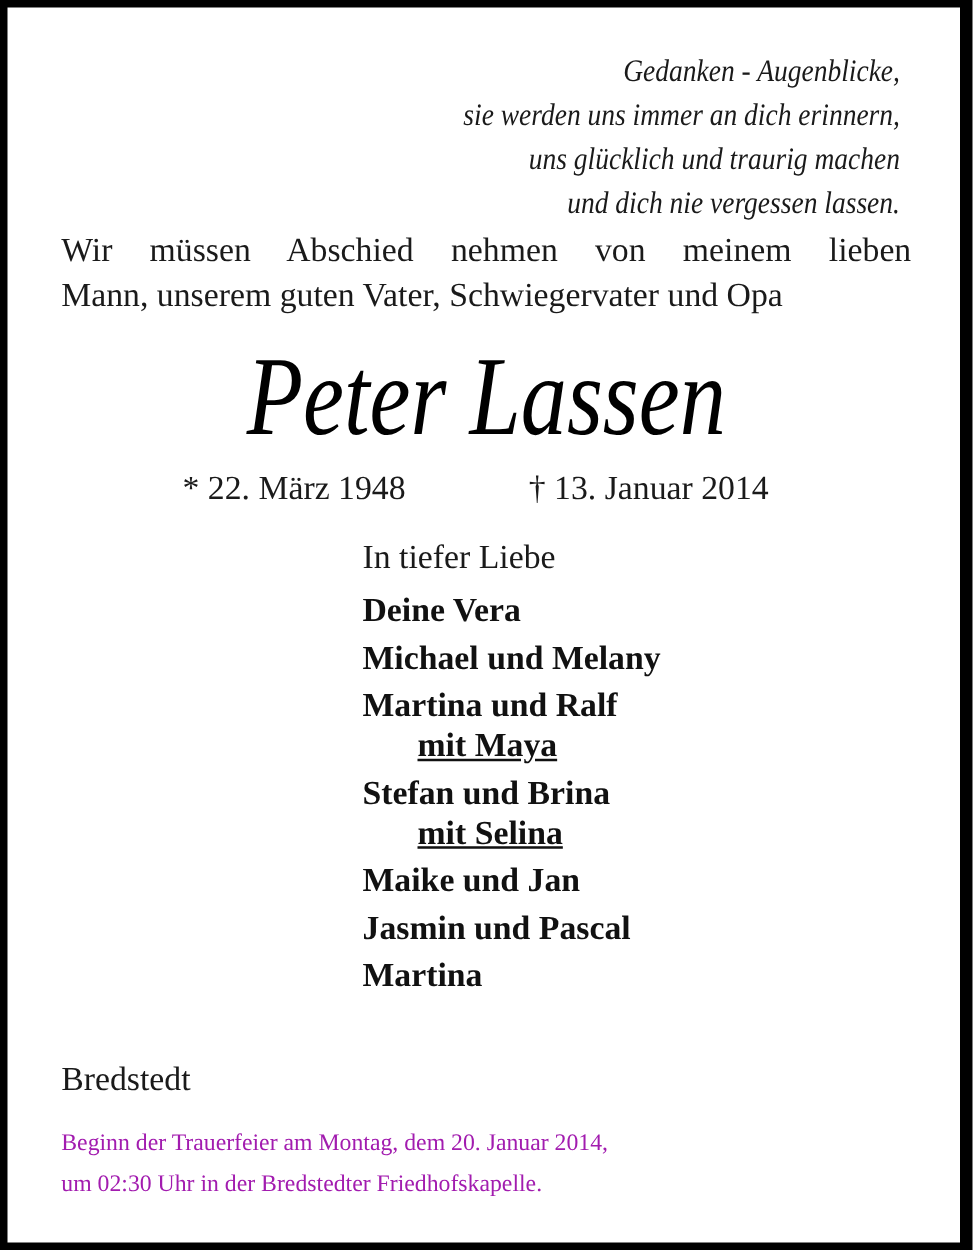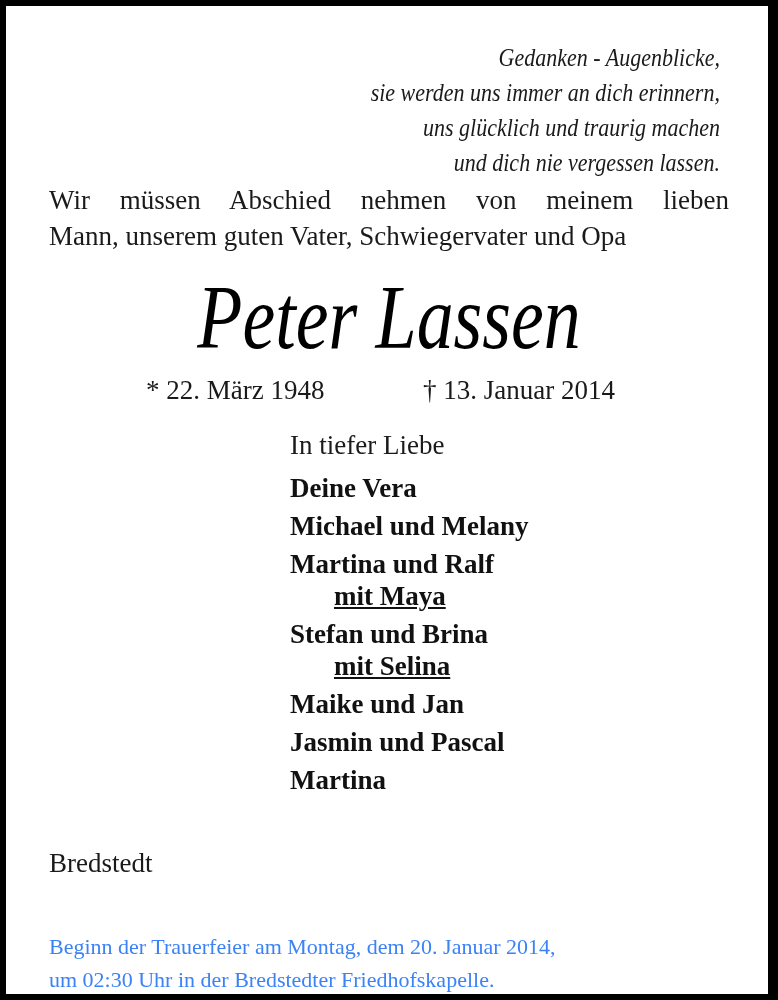--- a/index.html
+++ b/index.html
@@ -42,22 +42,22 @@
     font-weight: bold; font-size: 27px; color: #111;
   }
   .family .entry { margin-bottom: 6px; }
   .family .line { line-height: 32px; white-space: nowrap; }
   .family .sub { padding-left: 44px; line-height: 32px; white-space: nowrap; text-decoration: underline; }
   .place {
     position: absolute; left: 43px; top: 840px;
     font-size: 27px; line-height: 34px; color: #1a1a1a;
   }
   .service {
-    position: absolute; left: 43px; top: 924px;
-    font-size: 22px; line-height: 33px; color: #3b82f6; white-space: nowrap;
+    position: absolute; left: 43px; top: 892px;
+    font-size: 19px; line-height: 33px; color: #a21caf; white-space: nowrap;
   }
 </style>
 </head>
 <body>
 
 <div class="card">
 
   <div class="poem">
     <div>Gedanken - Augenblicke,</div>
     <div>sie werden uns immer an dich erinnern,</div>

